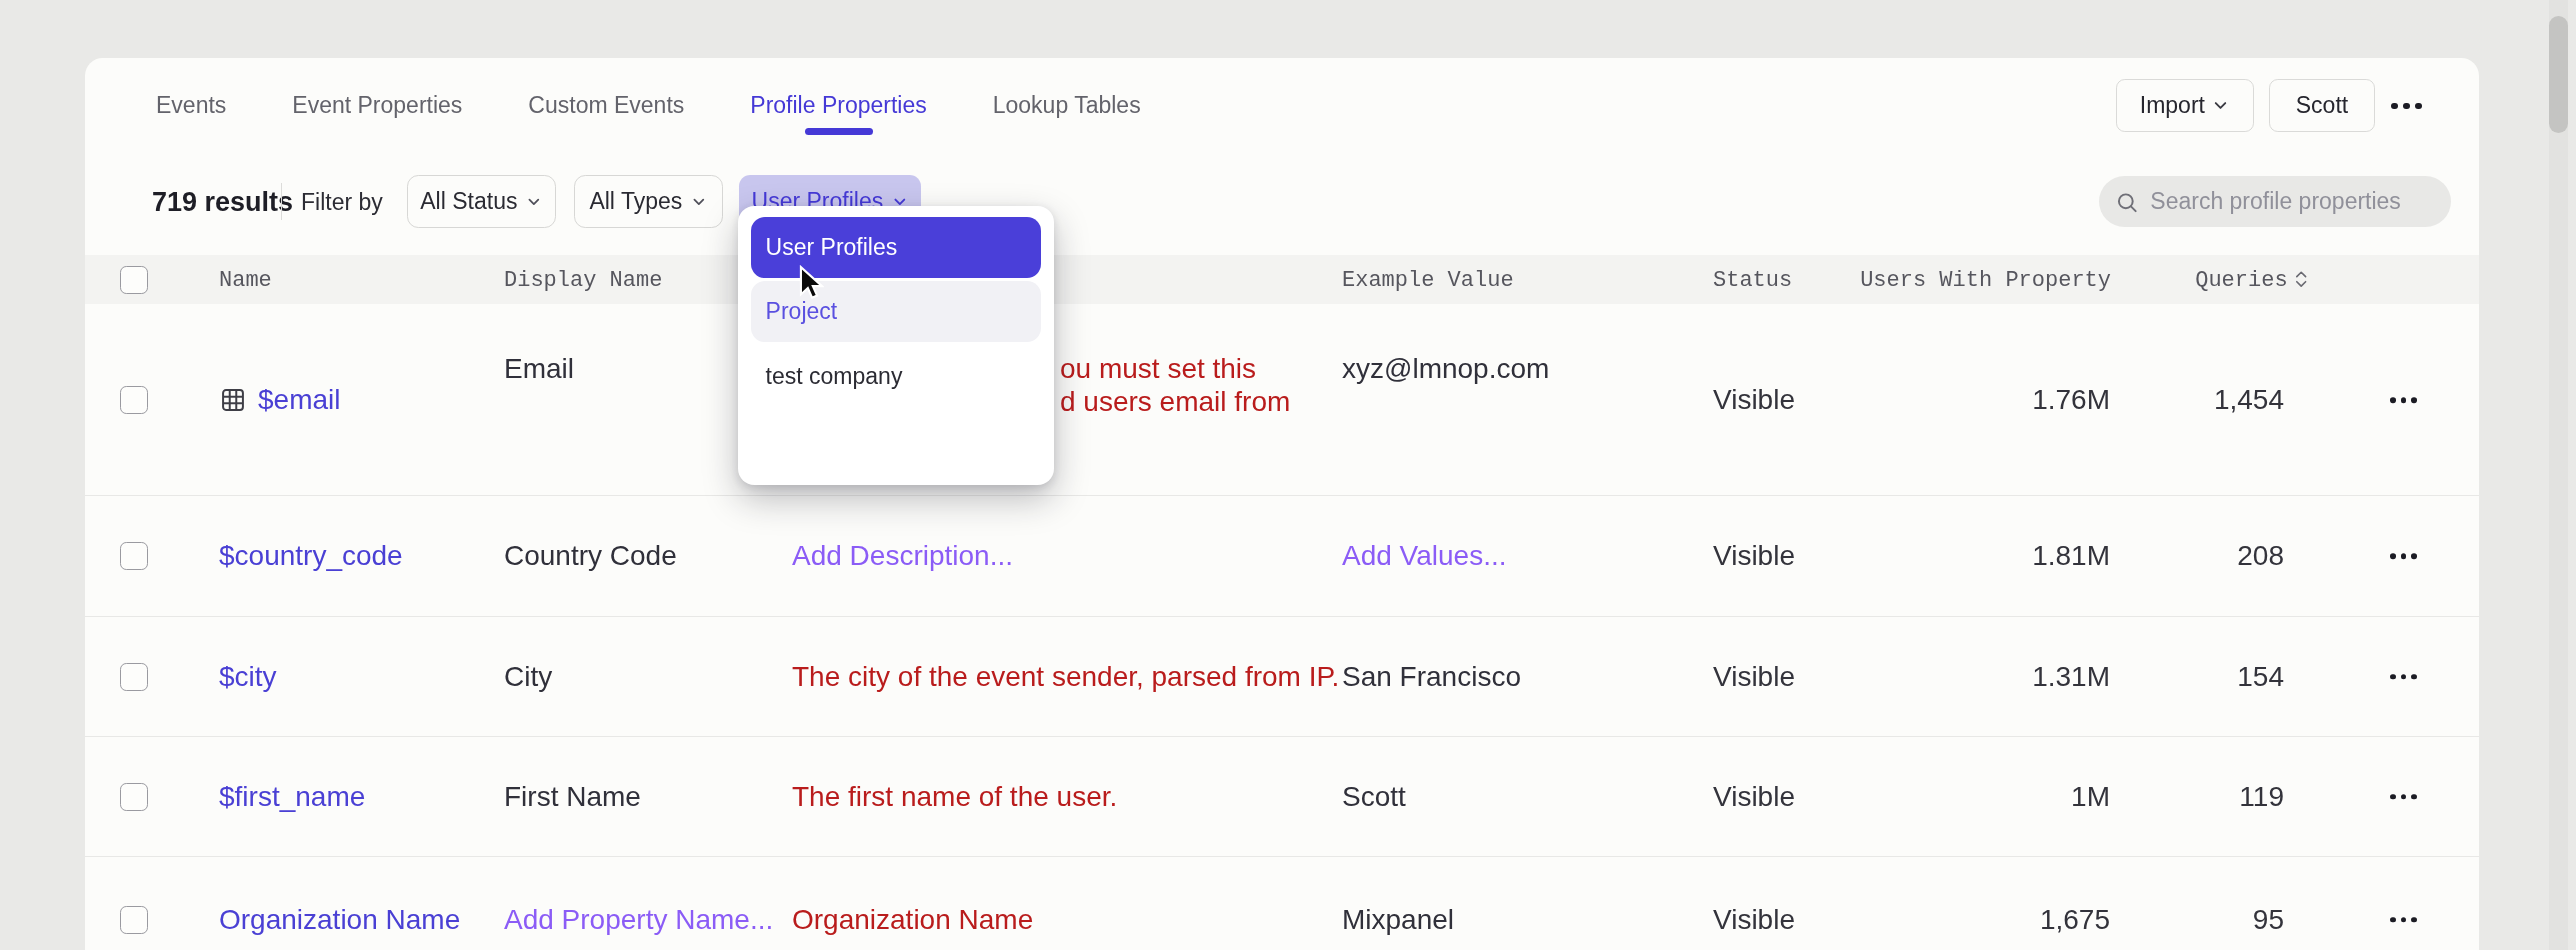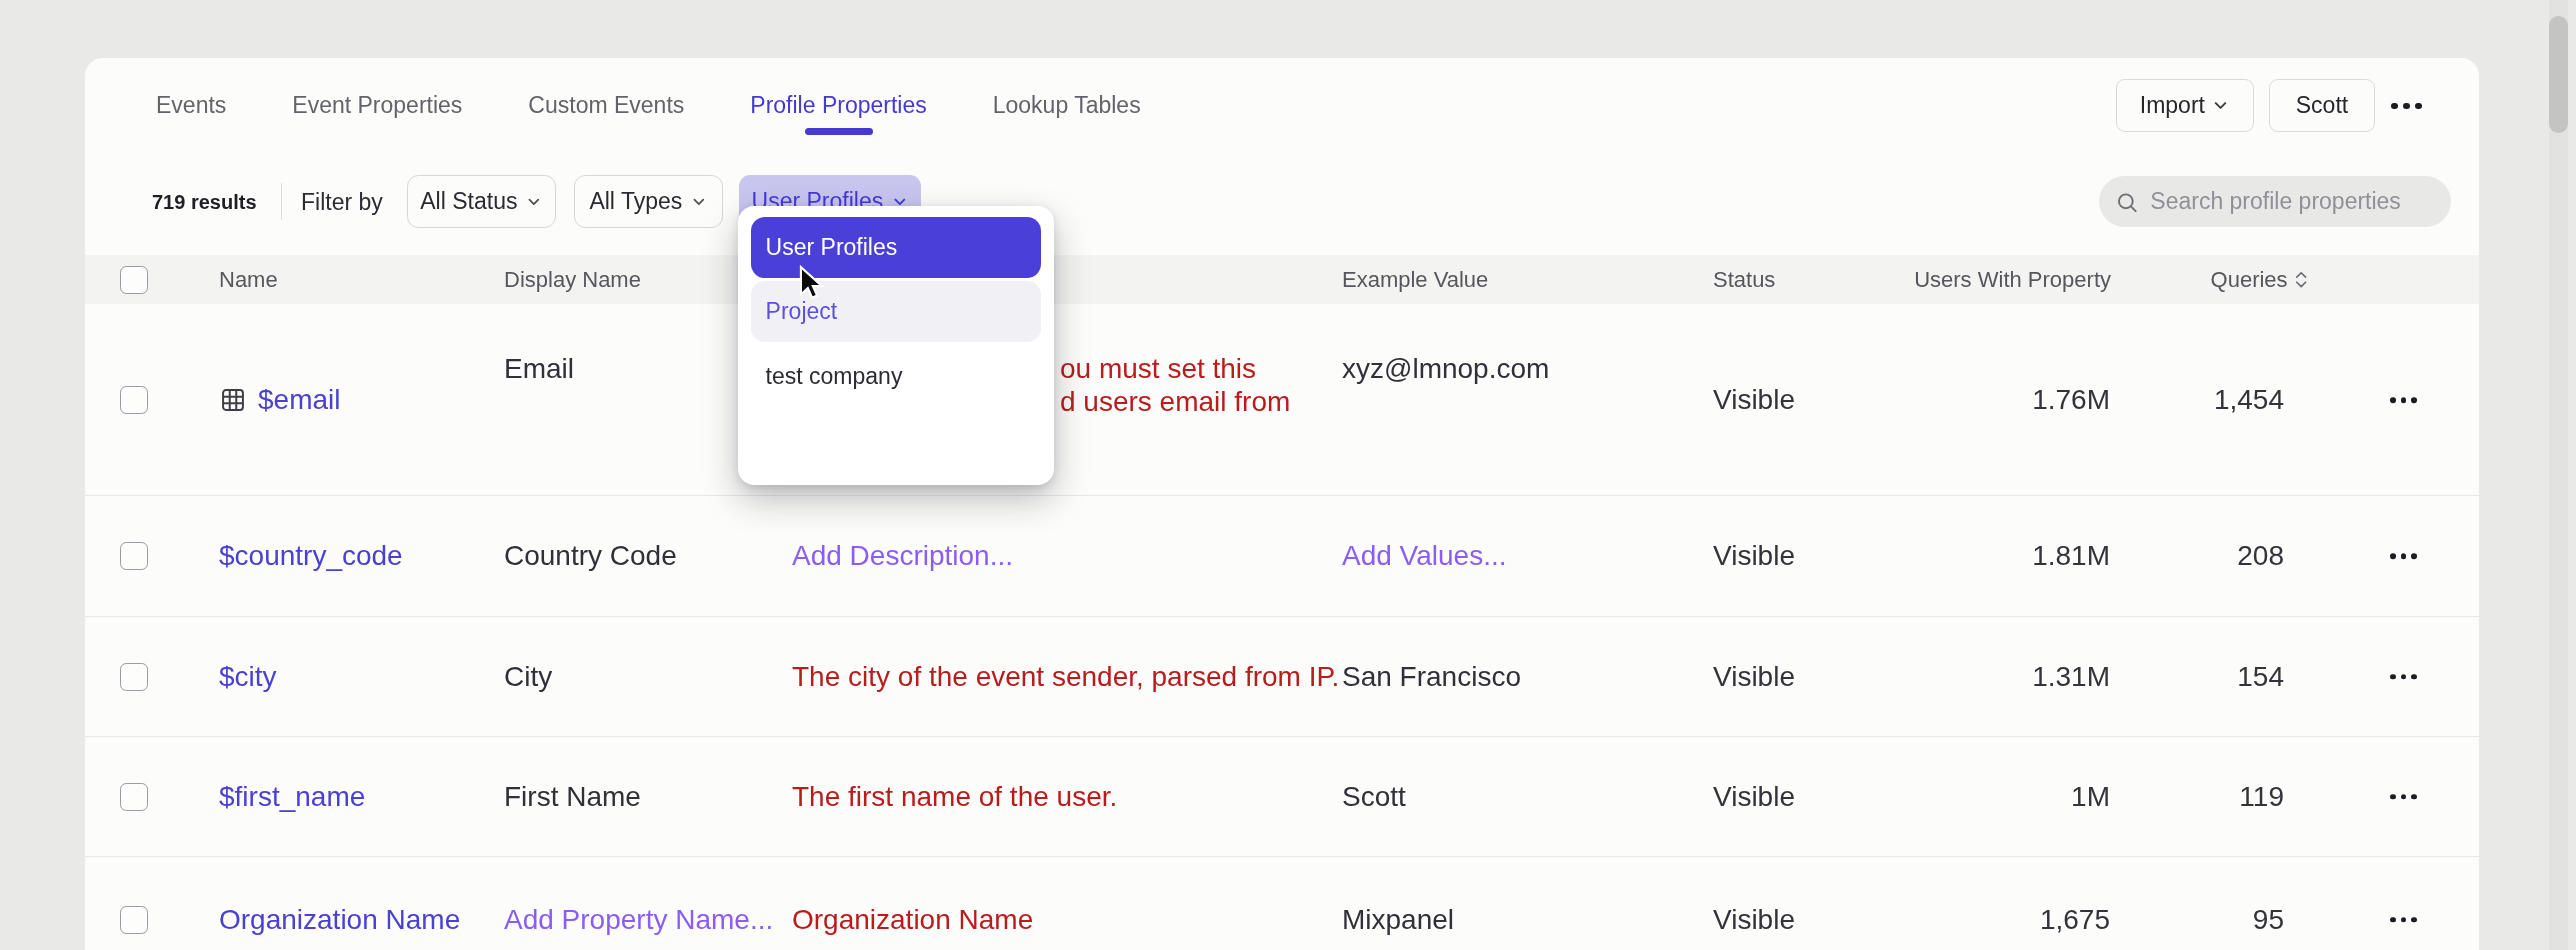--- a/index.html
+++ b/index.html
@@ -29,39 +29,39 @@
   .btn-import{left:2031px; width:138px;}
   .btn-export{left:2184px; width:106px;}
   .more-top{position:absolute; top:21.4px; left:2287px; width:69px; height:53px;
        display:flex; align-items:center; justify-content:center; gap:5.7px; cursor:pointer;}
   .more-top .dot{width:6.3px; height:6.3px;}
   .dot{width:5.7px; height:5.7px; border-radius:50%; background:#1c1c24; display:inline-block;}
 
   
   .filterbar{position:absolute; left:0; top:117px; right:0; height:53px;}
   .fb-abs{position:absolute; top:50%; transform:translateY(-50%); white-space:nowrap;}
-  .results{left:67px; font-size:20px; font-weight:600; color:#1e1e26;}
+  .results{left:67px; font-size:27px; font-weight:600; color:#1e1e26;}
   .v-divider{position:absolute; left:196px; top:8.2px; width:1.3px; height:37px; background:#dcdcda;}
   .filter-by{left:216px; font-size:23px; color:#2c2c34;}
   .filter-btn{position:absolute; top:0; height:53px; border:1.3px solid #d7d7d5; border-radius:11.3px;
        background:#fcfcfa; display:flex; align-items:center; justify-content:center; gap:7.6px;
        font-size:23px; color:#2a2a32; cursor:pointer;}
   .fb-status{left:322px; width:149px;}
   .fb-types{left:489px; width:149px;}
   .chip{position:absolute; left:654px; top:0; width:182px; height:53px; border-radius:11.3px;
        background:var(--chip-bg); display:flex; align-items:center; justify-content:center; gap:7.6px;
        font-size:23px; color:var(--accent); font-weight:500; cursor:pointer;}
   .search{position:absolute; right:28px; top:1.3px; width:352px; height:51px; border-radius:26px;
        background:#e8e8e6; display:flex; align-items:center; padding:0 16.4px; gap:11.3px;}
   .search input{border:none; outline:none; background:transparent; font-size:23px; width:100%;
        color:#3a3a42; font-family:"Liberation Sans", sans-serif;}
   .search input::placeholder{color:#90909a;}
 
   
-  .thead{position:absolute; left:0; top:197px; right:0; height:49px; background:#f3f3f1;}
+  .thead{position:absolute; left:0; top:197px; right:0; height:49px; background:#f3f3f1;font-family:Liberation Mono, monospace;}
   .hcell{position:absolute; top:50%; transform:translateY(-50%); font-size:22px; color:#56565e;
        white-space:nowrap;}
   .h-name{left:134px;} .h-display{left:419px;} .h-desc{left:707px;} .h-example{left:1257px;}
   .h-status{left:1628px;}
   .h-users{right:368px; text-align:right;}
   .h-queries{right:195px; text-align:right; display:flex; align-items:center; gap:5px; cursor:pointer;
        margin-right:-28px; padding-right:28px;}
   .h-queries svg{margin-right:-25px;}
 
   .tbody{position:absolute; left:0; top:247px; right:0;}

